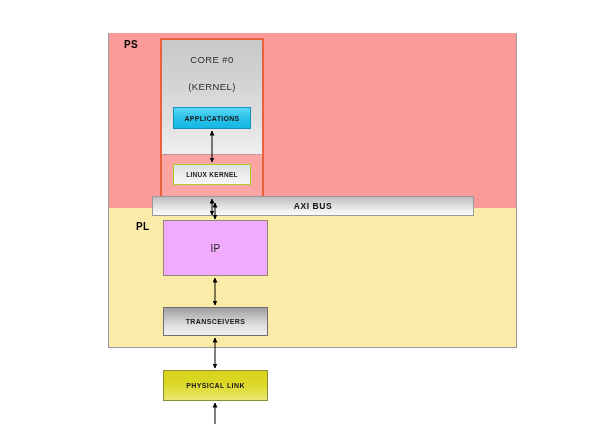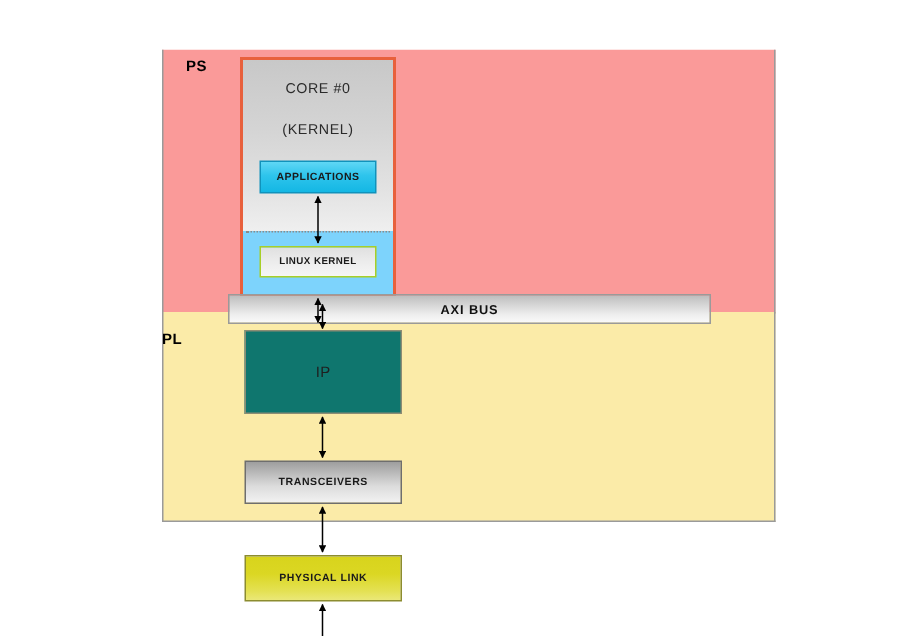--- a/index.html
+++ b/index.html
@@ -39,27 +39,27 @@
     border-bottom: 1px solid #9a9a9a;
   }
   .region-label {
     position: absolute;
     font-size: 10px;
     font-weight: bold;
     color: #000000;
     letter-spacing: 0.3px;
   }
   #ps-label { left: 124px; top: 6px; }
-  #pl-label { left: 108px; top: 188px; text-align: right; }
+  #pl-label { left: 136px; top: 188px; text-align: right; }
 
   
   #core-box {
     left: 160px; top: 5px; width: 104px; height: 160px;
     box-sizing: border-box;
-    background: #7dd3fc;
+    background: #fca5a5;
     border: 2px solid #e8603c;
   }
   #core-upper {
     position: absolute;
     left: 0px; top: 0px; right: 0px; height: 114px;
     background: linear-gradient(to bottom, #c8c8c8 0%, #d4d4d4 40%, #e2e2e2 75%, #efefef 100%);
   }
   #core-divider {
     position: absolute;
     left: 2px; right: 2px; top: 114px;
@@ -125,21 +125,21 @@
     font-size: 8.5px;
     font-weight: bold;
     color: #111111;
     letter-spacing: 0.6px;
   }
 
   
   #ip-box {
     left: 163px; top: 187px; width: 105px; height: 56px;
     box-sizing: border-box;
-    background: #0f766e;
+    background: #f0abfc;
     border: 1px solid #8c8c74;
     display: flex;
     align-items: center;
     justify-content: center;
   }
   #ip-box .box-label {
     font-size: 10px;
     color: #1f1f1f;
     letter-spacing: 0.3px;
   }

